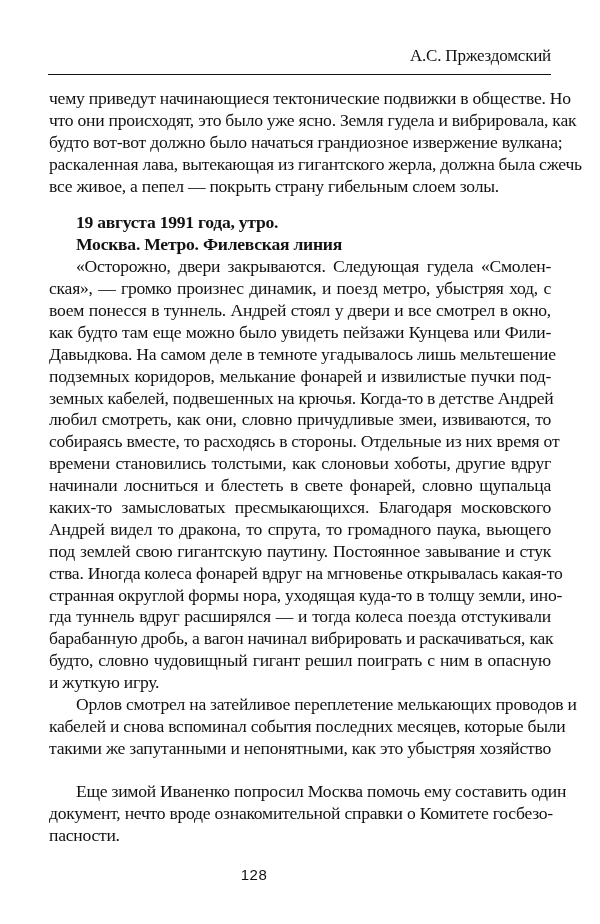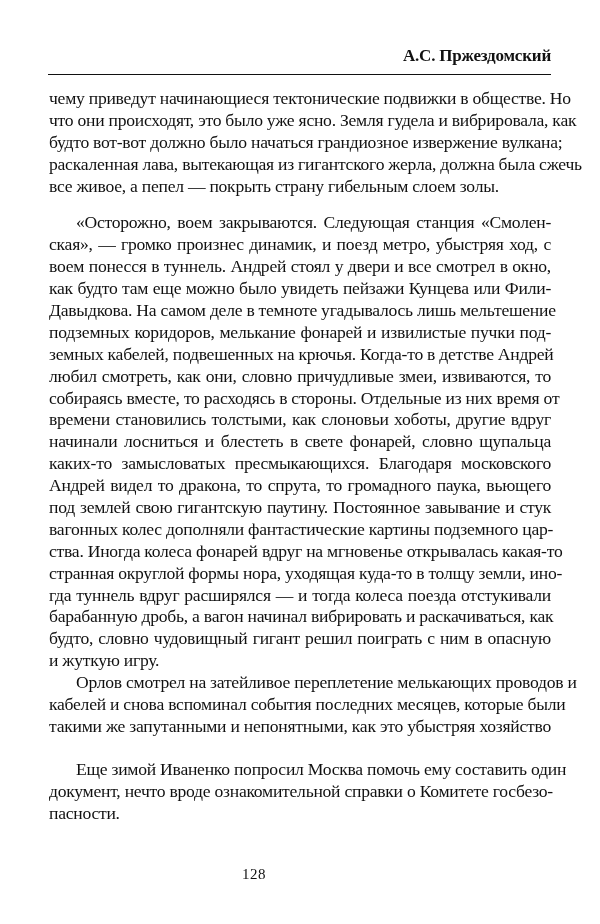--- a/index.html
+++ b/index.html
@@ -2,75 +2,78 @@
 <html><head>
   <meta charset="utf-8">
   <style>
     html, body { margin: 0; padding: 0; }
     body {
       width: 600px; height: 924px; background: #ffffff; position: relative; overflow: hidden;
       font-family: "Liberation Serif", "DejaVu Serif", serif; color: #111111;
     }
     .running-head {
       position: absolute; left: 48px; top: 46px; width: 503px;
-      text-align: right; font-size: 17px; letter-spacing: -0.2px; font-weight: bold;
+      text-align: right; font-size: 17px; letter-spacing: -0.2px;
     }
     .head-rule {
       position: absolute; left: 48px; top: 74px; width: 503px; height: 0;
       border-top: 1.6px solid #111;
     }
     .text-block {
       position: absolute; left: 49px; top: 88px; width: 502px;
       font-size: 17.6px; line-height: 21.9px; letter-spacing: -0.25px;
     }
     .line { display: block; white-space: nowrap; text-align: justify; text-align-last: justify; height: 21.9px; }
     .line.last { text-align-last: left; }
     .indent { padding-left: 27px; }
     .bold { font-weight: bold; text-align-last: left; }
     .gap { height: 15px; }
     .gap2 { height: 21px; }
     .folio {
       position: absolute; left: 0; width: 508px; top: 866px; text-align: center;
-      font-family: Liberation Serif, serif; font-size: 15px; font-weight: normal; letter-spacing: 0.5px;
+      font-family: Liberation Sans, sans-serif; font-size: 15px; font-weight: normal; letter-spacing: 0.5px;
     }
   </style>
 </head>
 <body>
 
 <div class="running-head">А.С. Пржездомский</div>
 <div class="head-rule"></div>
 
 <div class="text-block">
   <div>
     <span class="line">чему приведут начинающиеся тектонические подвижки в обществе. Но</span>
     <span class="line">что они происходят, это было уже ясно. Земля гудела и вибрировала, как</span>
     <span class="line">будто вот-вот должно было начаться грандиозное извержение вулкана;</span>
     <span class="line">раскаленная лава, вытекающая из гигантского жерла, должна была сжечь</span>
     <span class="line last">все живое, а пепел — покрыть страну гибельным слоем золы.</span>
   </div>
 
   <div class="gap"></div>
 
+  <div>
+    <span class="line bold indent">19 августа 1991 года, утро.</span>
+    <span class="line bold indent">Москва. Метро. Филевская линия</span>
+  </div>
 
   <div>
-    <span class="line indent">«Осторожно, воем закрываются. Следующая станция «Смолен-</span>
+    <span class="line indent">«Осторожно, двери закрываются. Следующая гудела «Смолен-</span>
     <span class="line">ская», — громко произнес динамик, и поезд метро, убыстряя ход, с</span>
     <span class="line">воем понесся в туннель. Андрей стоял у двери и все смотрел в окно,</span>
     <span class="line">как будто там еще можно было увидеть пейзажи Кунцева или Фили-</span>
     <span class="line">Давыдкова. На самом деле в темноте угадывалось лишь мельтешение</span>
     <span class="line">подземных коридоров, мелькание фонарей и извилистые пучки под-</span>
     <span class="line">земных кабелей, подвешенных на крючья. Когда-то в детстве Андрей</span>
     <span class="line">любил смотреть, как они, словно причудливые змеи, извиваются, то</span>
     <span class="line">собираясь вместе, то расходясь в стороны. Отдельные из них время от</span>
     <span class="line">времени становились толстыми, как слоновьи хоботы, другие вдруг</span>
     <span class="line">начинали лосниться и блестеть в свете фонарей, словно щупальца</span>
     <span class="line">каких-то замысловатых пресмыкающихся. Благодаря московского</span>
     <span class="line">Андрей видел то дракона, то спрута, то громадного паука, вьющего</span>
     <span class="line">под землей свою гигантскую паутину. Постоянное завывание и стук</span>
-    <span class="line">вагонных колес дополняли фантастические картины подземного цар-</span>
     <span class="line">ства. Иногда колеса фонарей вдруг на мгновенье открывалась какая-то</span>
     <span class="line">странная округлой формы нора, уходящая куда-то в толщу земли, ино-</span>
     <span class="line">гда туннель вдруг расширялся — и тогда колеса поезда отстукивали</span>
     <span class="line">барабанную дробь, а вагон начинал вибрировать и раскачиваться, как</span>
     <span class="line">будто, словно чудовищный гигант решил поиграть с ним в опасную</span>
     <span class="line last">и жуткую игру.</span>
   </div>
 
   <div>
     <span class="line indent">Орлов смотрел на затейливое переплетение мелькающих проводов и</span>

